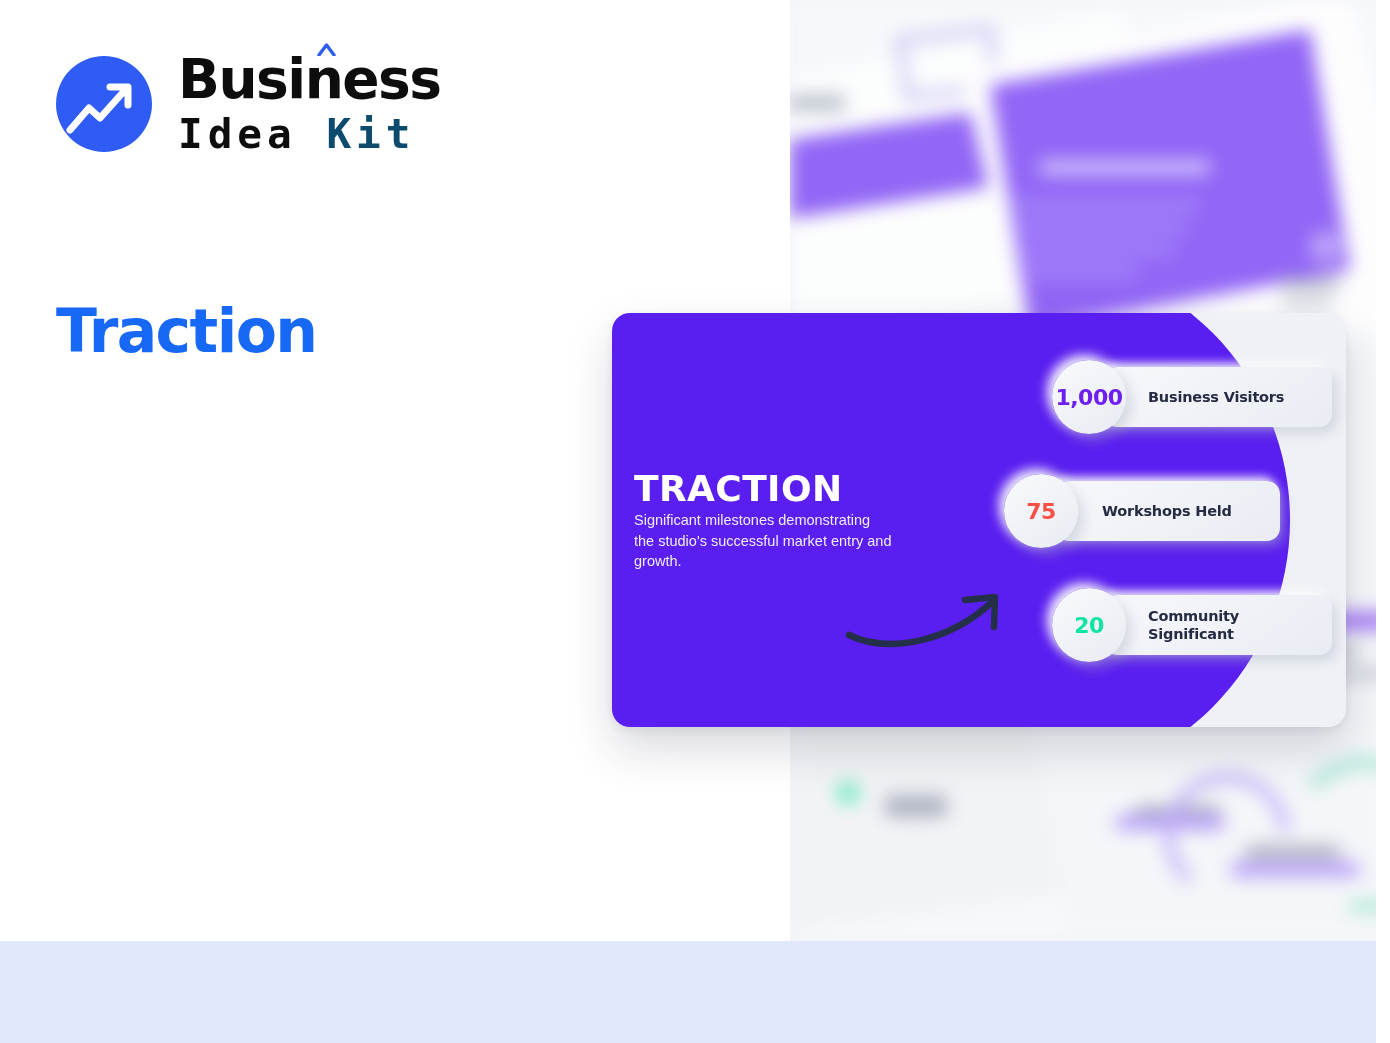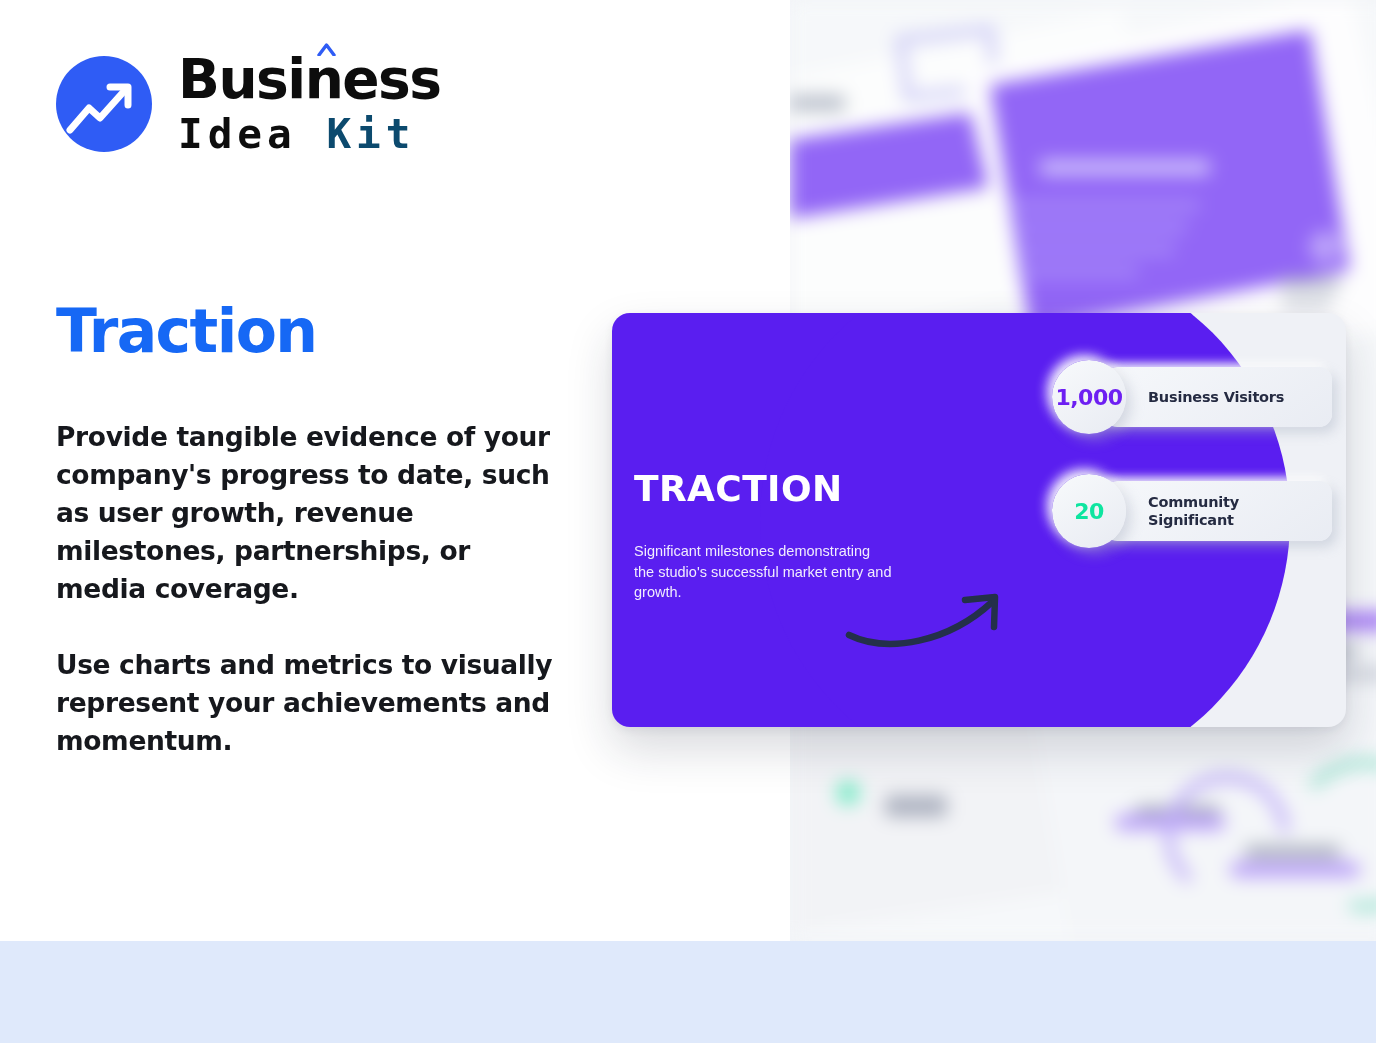--- a/index.html
+++ b/index.html
@@ -126,21 +126,21 @@
   .slide-text { position: absolute; left: 22px; top: 158px; width: 292px; z-index: 2; }
   .slide-title {
     font-family: "DejaVu Sans", sans-serif;
     font-weight: 700;
     font-size: 36px;
     letter-spacing: 0.4px;
     color: #ffffff;
     line-height: 1;
   }
   .slide-sub {
-    margin-top: 34px;
+    margin-top: 3px;
     font-family: "Liberation Sans", sans-serif;
     font-weight: 400;
     font-size: 14.5px;
     line-height: 20.5px;
     color: #f1ecfe;
     width: 260px;
   }
 
   .curve-arrow { position: absolute; left: 232px; top: 275px; z-index: 3; }
 
@@ -271,24 +271,20 @@
           </svg>
         </div>
         <div class="brand-line2">
           <span>Idea</span><span>&nbsp;</span><span class="kit">Kit</span>
         </div>
       </div>
     </div>
 
     <h1 class="headline">Traction</h1>
 
-    <div class="body-copy">
-      <p>Provide tangible evidence of your company's progress to date, such as user growth, revenue milestones, partnerships, or media coverage.</p>
-      <p>Use charts and metrics to visually represent your achievements and momentum.</p>
-    </div>
   </div>
 
   <div class="slide-card">
 
     <div class="slide-blob"></div>
 
     <div class="slide-text">
       <div class="slide-title">TRACTION</div>
       <div class="slide-sub">Significant milestones demonstrating the studio's successful market entry and growth.</div>
     </div>
@@ -301,20 +297,27 @@
     <div class="metrics">
 
       <div class="metric-row">
         <div class="metric-pill"></div>
         <div class="metric-bubble">
           <span class="metric-value" style="color:#6d1ff2">1,000</span>
         </div>
         <div class="metric-label">Business Visitors</div>
       </div>
 
+      <div class="metric-row shift-left">
+        <div class="metric-pill"></div>
+        <div class="metric-bubble">
+          <span class="metric-value" style="color:#f94f45">75</span>
+        </div>
+        <div class="metric-label">Workshops Held</div>
+      </div>
 
       <div class="metric-row">
         <div class="metric-pill"></div>
         <div class="metric-bubble">
           <span class="metric-value" style="color:#0ee5a0">20</span>
         </div>
         <div class="metric-label">Community Significant</div>
       </div>
 
     </div>

